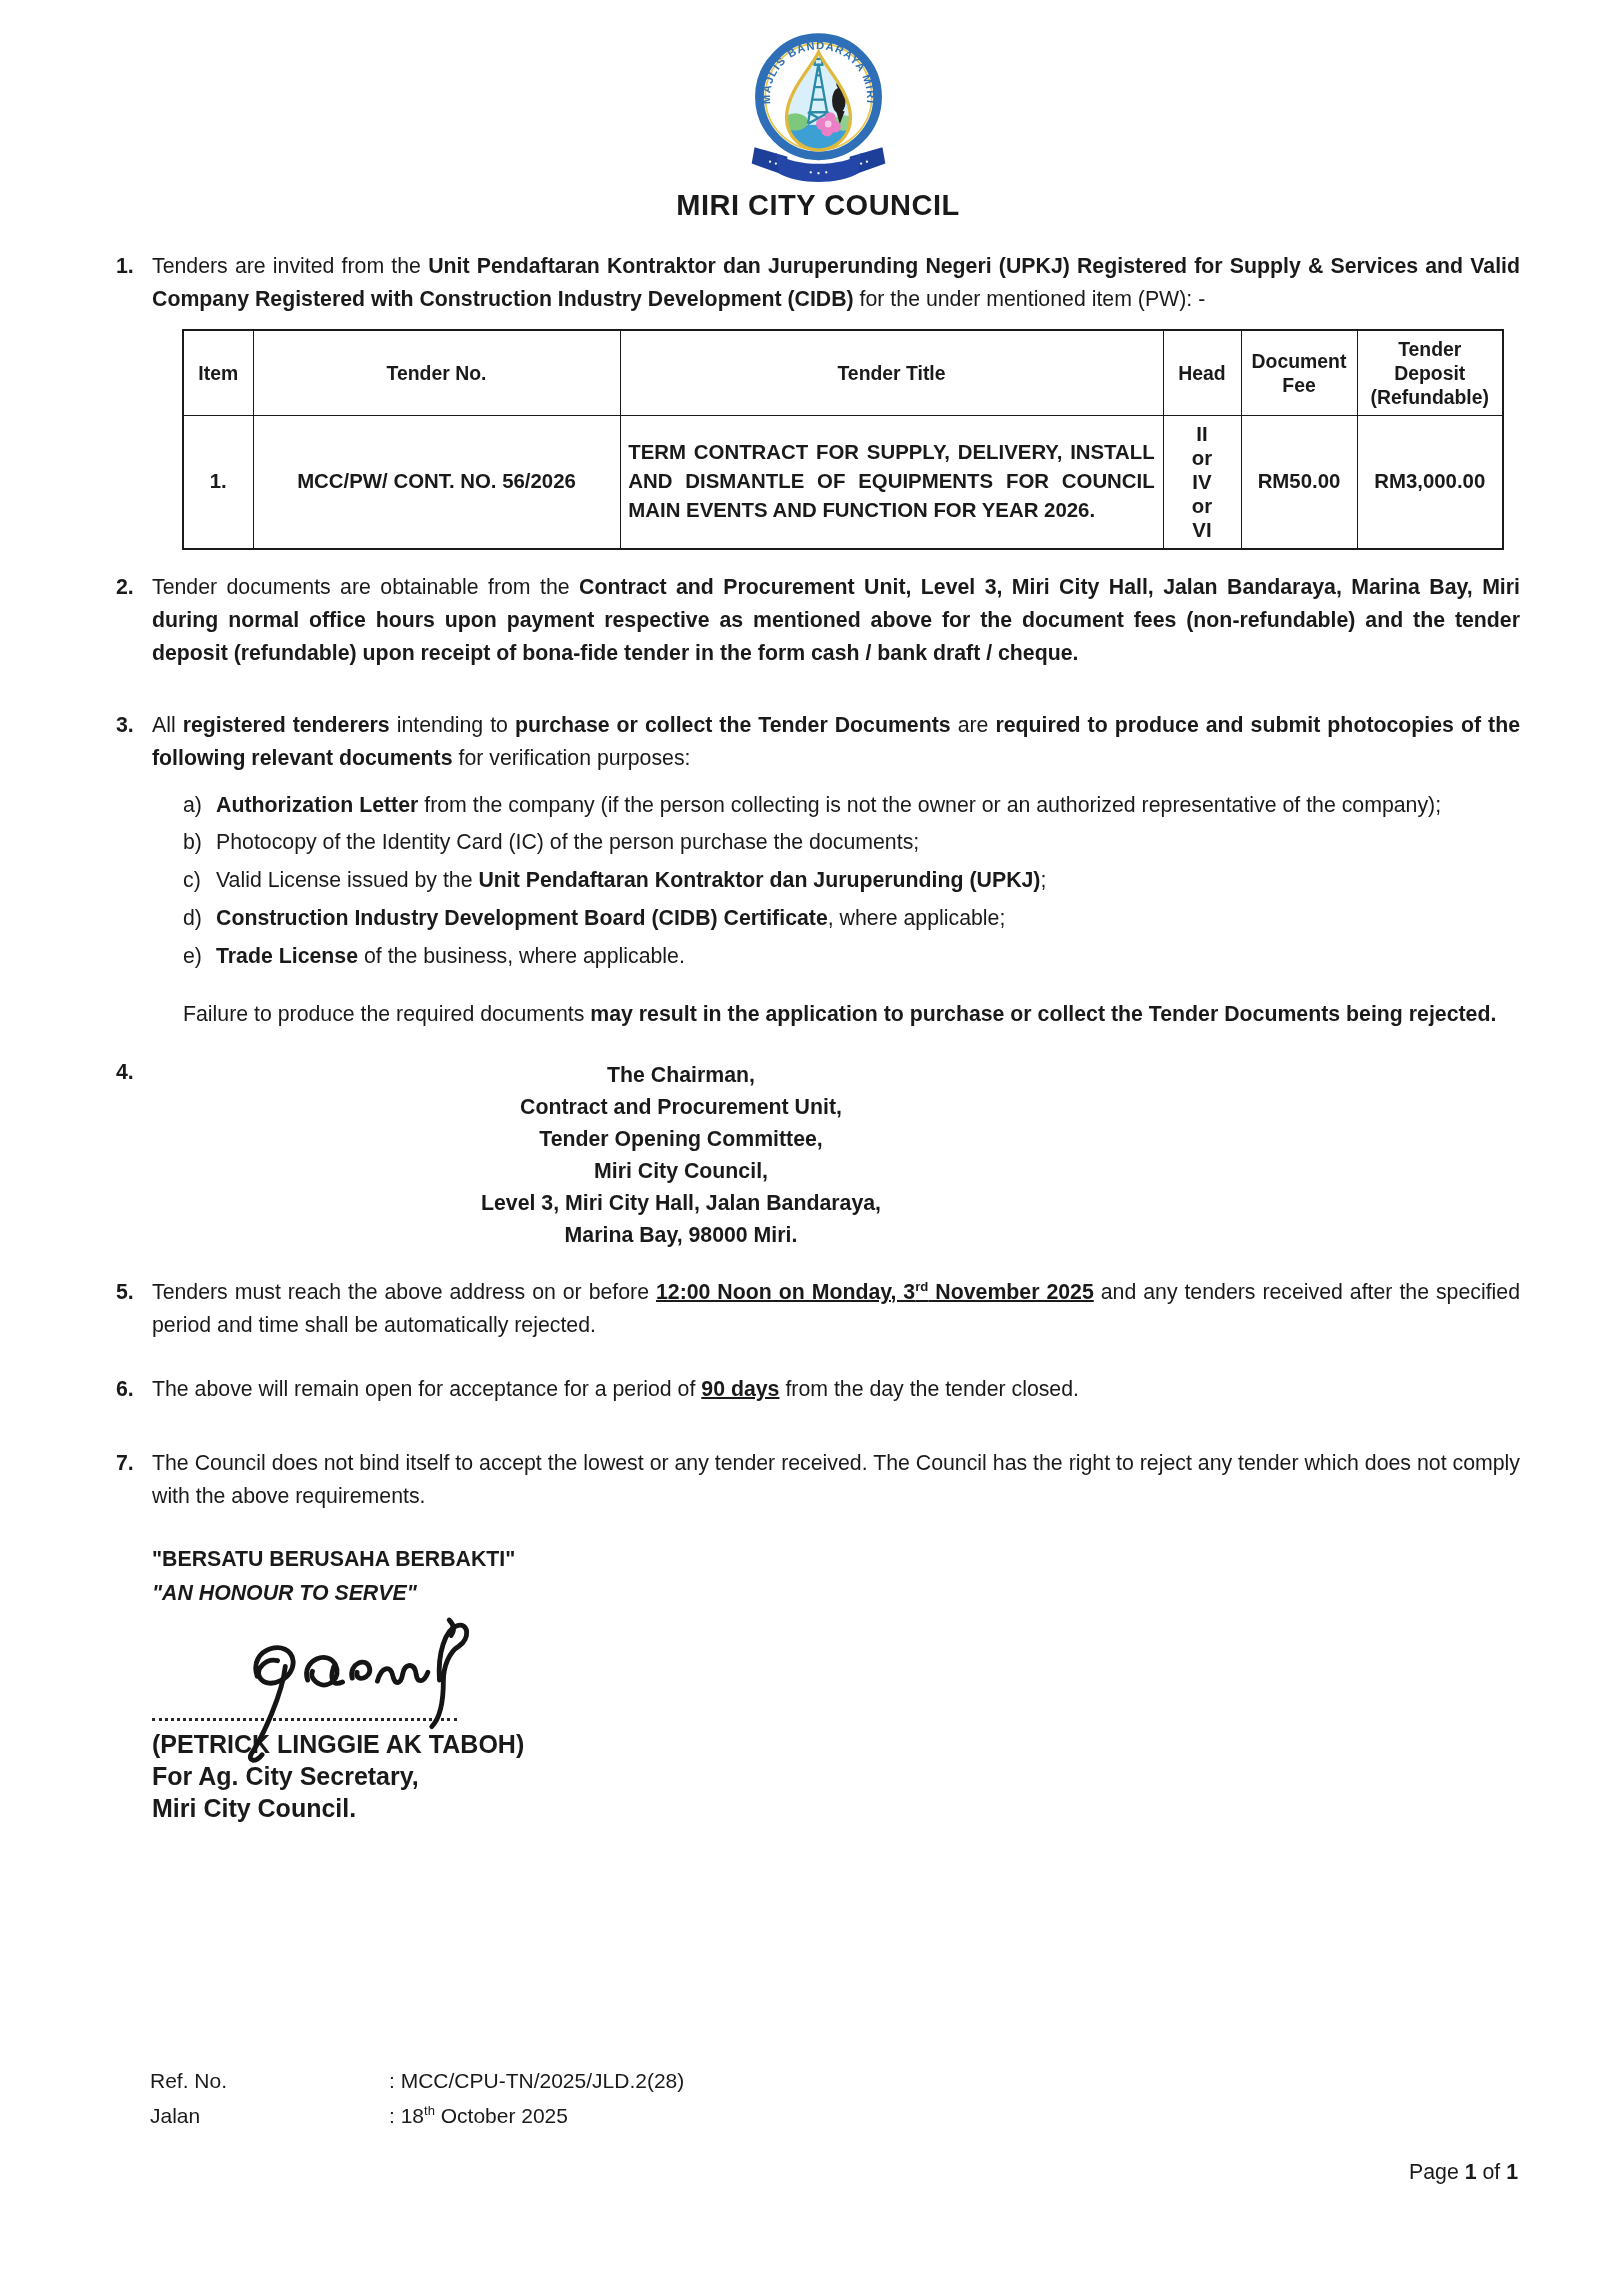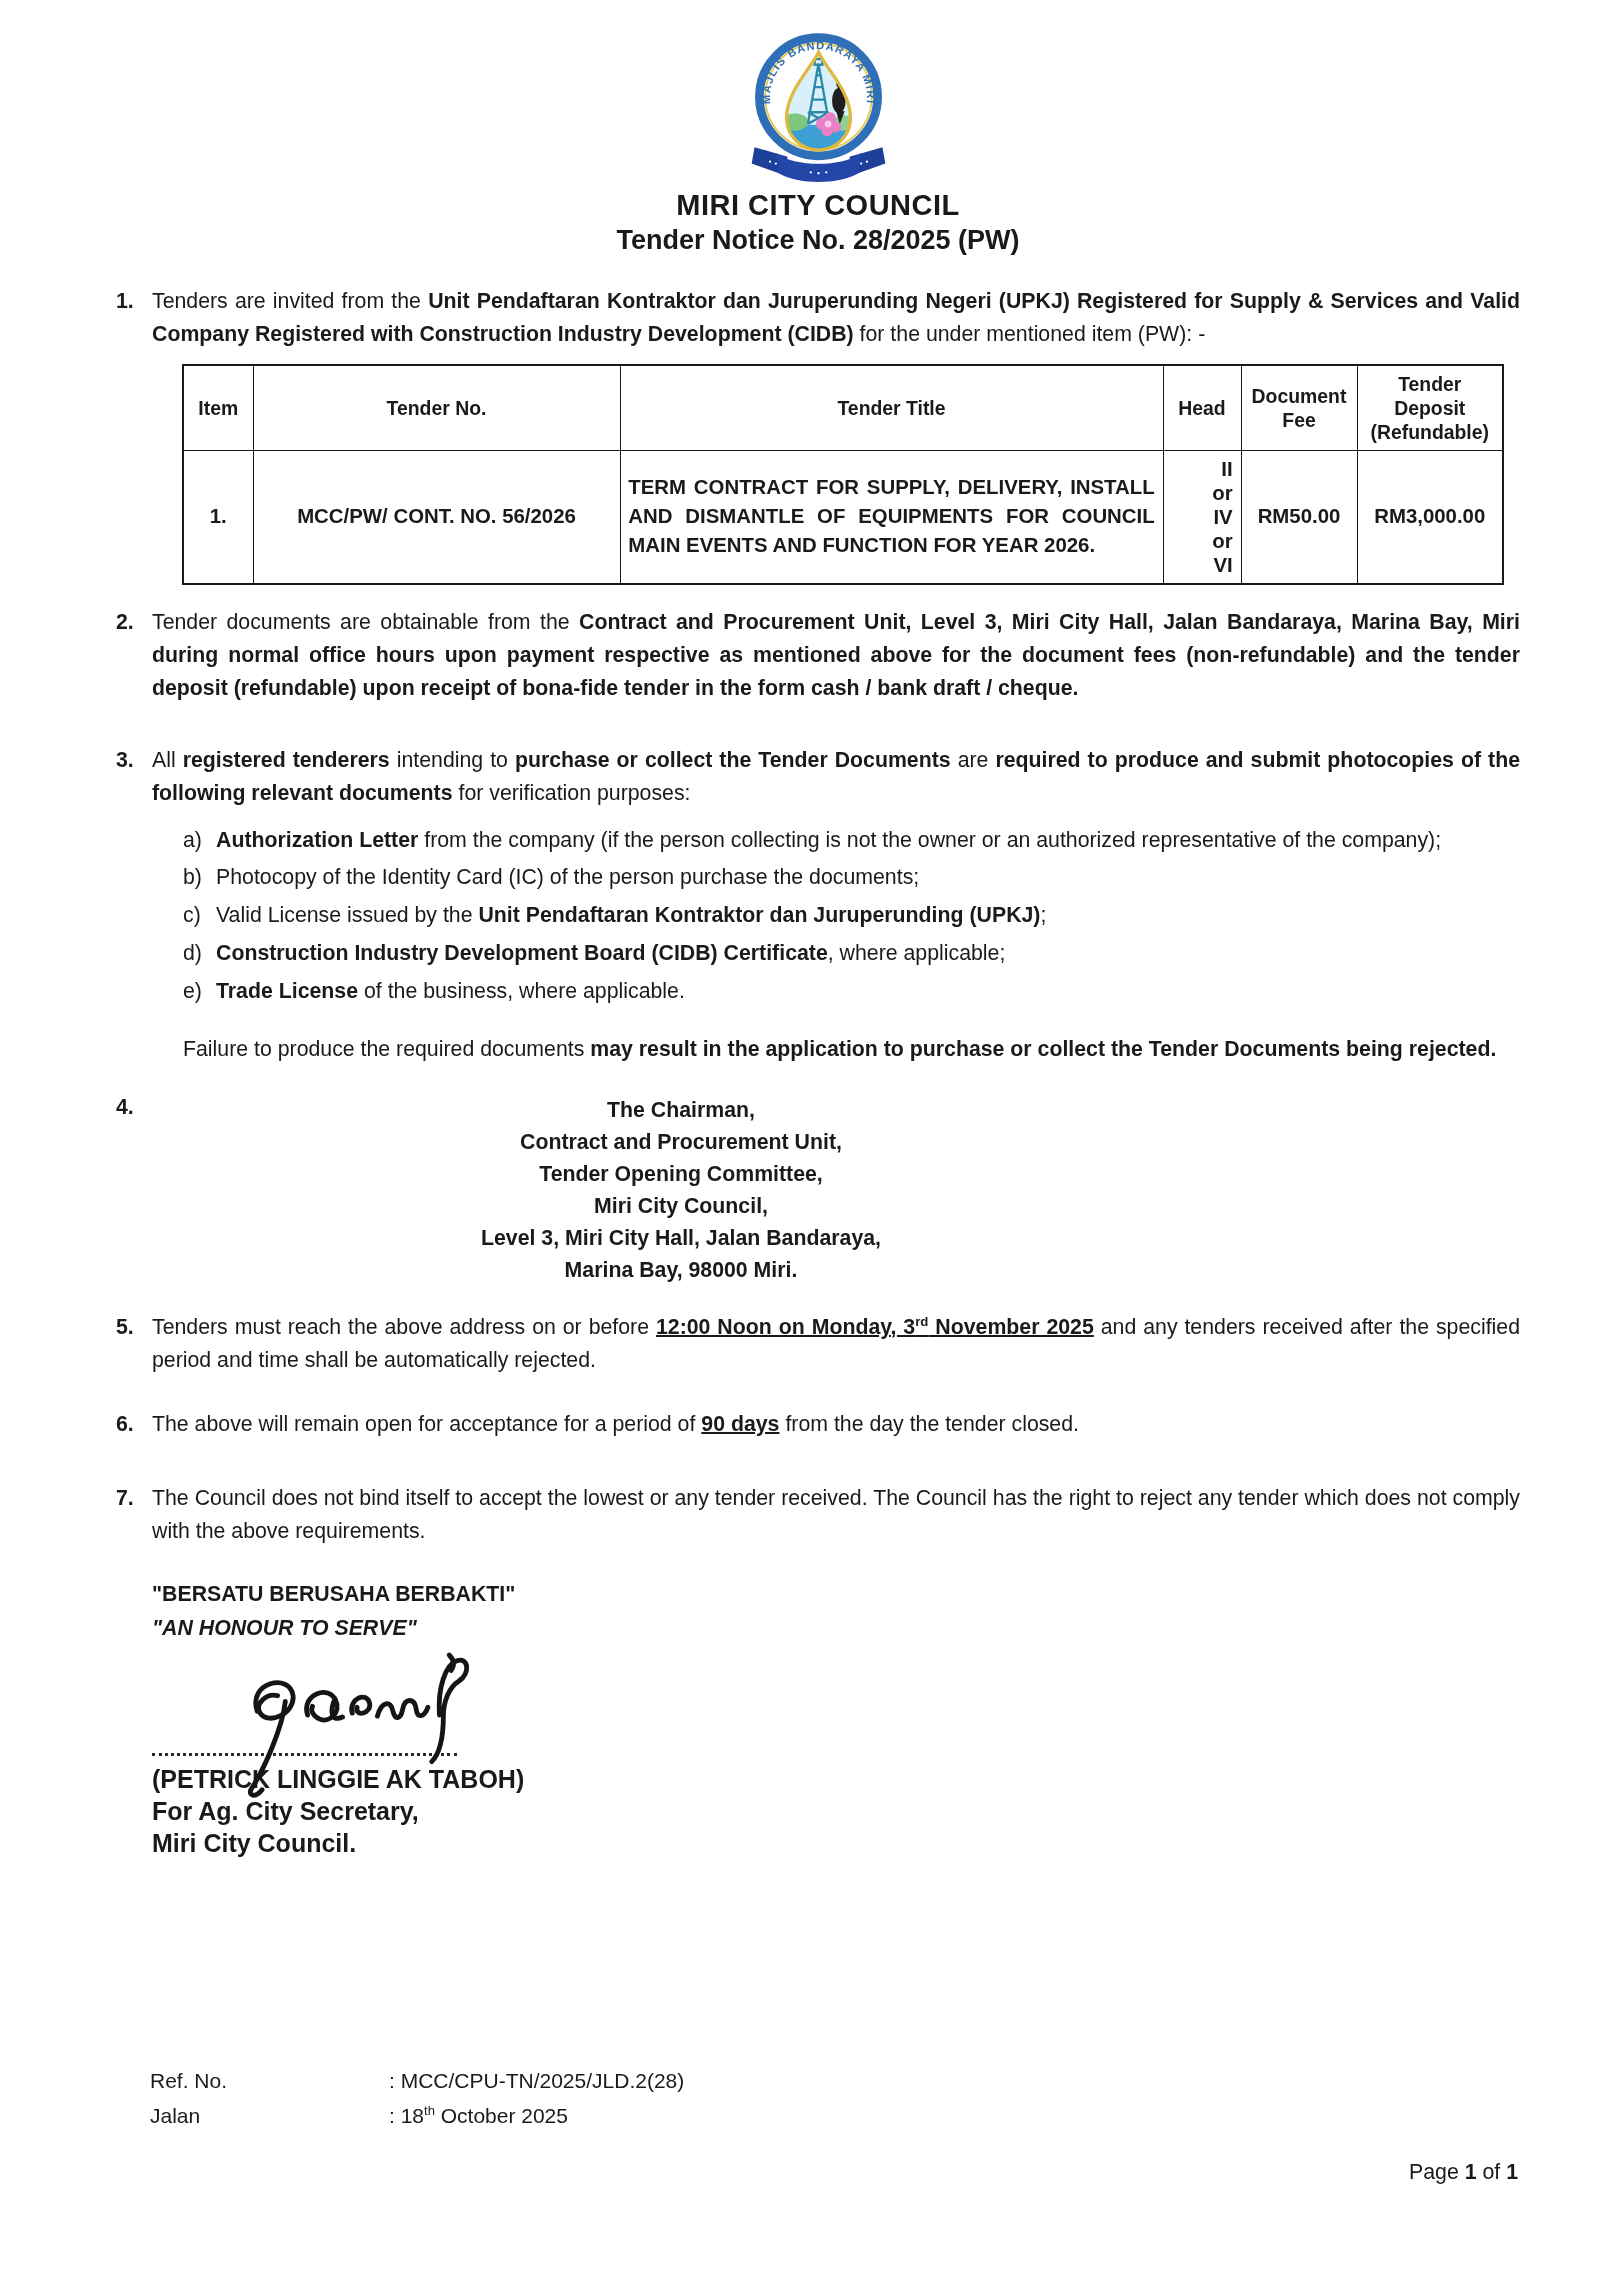--- a/index.html
+++ b/index.html
@@ -34,21 +34,21 @@
   .mb-item7 { margin-bottom: 29px; }
 
   
   .table-wrap { margin: 13.6px 0 21.3px 66px; }
   table.tender { border-collapse: collapse; width: 1320px; border: 2.9px solid #1a1a1a; table-layout: fixed; }
   table.tender th, table.tender td { border: 1.9px solid #1a1a1a; padding: 5.8px 7.8px; }
   table.tender th { font-size: 19.4px; font-weight: 700; text-align: center; vertical-align: middle; line-height: 24px; }
   table.tender td { font-size: 20.4px; font-weight: 700; vertical-align: middle; }
   td.c { text-align: center; }
   td.title-cell { text-align: justify; line-height: 29px; padding: 9.7px 11.6px; }
-  .head-lines div { text-align: right; line-height: 24px; }
+  .head-lines div { text-align: center; line-height: 24px; }
 
   
   .sublist { margin: 13.6px 0 0 31px; }
   .sub-item { display: flex; margin-bottom: 4.9px; }
   .sub-letter { width: 33px; flex: none; }
   .sub-text { flex: 1; text-align: justify; }
   .failure { margin: 25px 0 0 31px; text-align: justify; }
 
   
   .address { width: 1058px; text-align: center; font-weight: 700; line-height: 32px; margin-top: 2.9px; }
@@ -120,21 +120,20 @@
             <circle cx="42" cy="141" r="1.2"></circle>
           <circle cx="78" cy="150" r="1.2"></circle>
             <circle cx="86" cy="151" r="1.2"></circle>
             <circle cx="94" cy="150" r="1.2"></circle>
           <circle cx="130" cy="141" r="1.2"></circle>
             <circle cx="136" cy="139" r="1.2"></circle>
         </g>
       </g>
     </svg>
     <div class="org-name">MIRI CITY COUNCIL</div>
-    <div class="notice-title">Tender Notice No. 28/2025 (PW)</div>
   </header>
 
   <div class="item mb-item1">
     <span class="item-num">1.</span>
     <div class="item-body"><span>Tenders are invited from the </span><span style="font-weight: 700;">Unit Pendaftaran Kontraktor dan Juruperunding Negeri (UPKJ) Registered for Supply &amp; Services and Valid Company Registered with Construction Industry Development (CIDB)</span><span> for the under mentioned item (PW): -</span></div>
   </div>
 
   <div class="table-wrap">
     <table class="tender">
       <colgroup>

